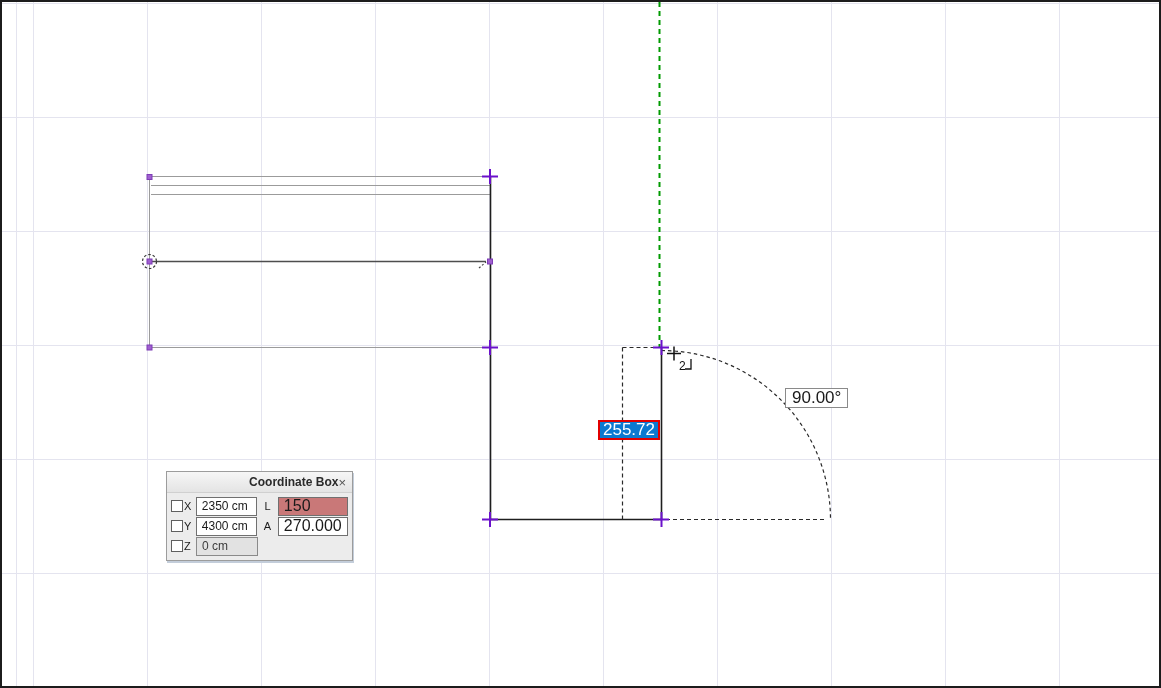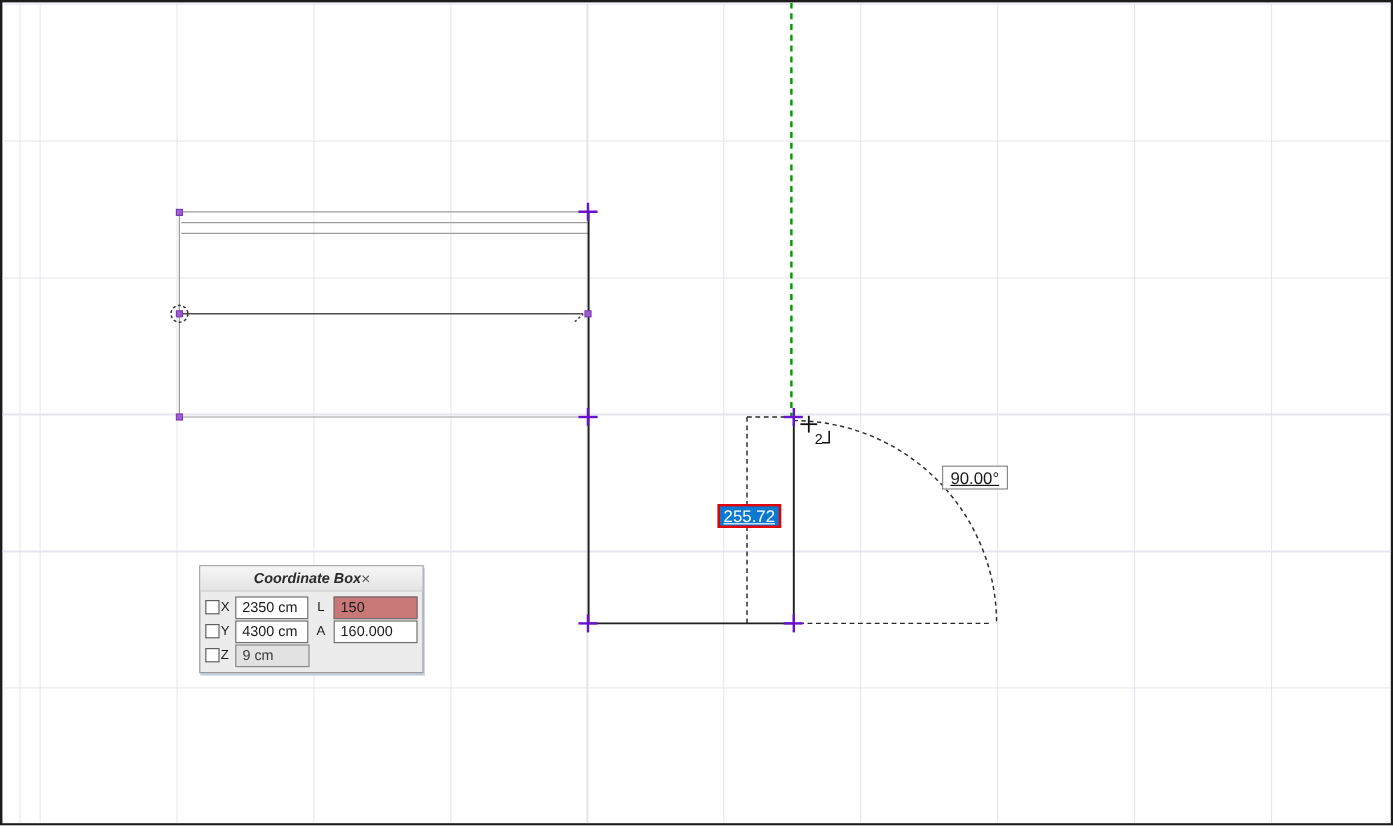--- a/index.html
+++ b/index.html
@@ -19,24 +19,23 @@
     background-image:
       repeating-linear-gradient(to right, #e4e4ef 0 1px, transparent 1px 114px),
       repeating-linear-gradient(to bottom, #e4e4ef 0 1px, transparent 1px 114px);
     background-position: 31px 0px, 0px 1px;
   }
 
   svg.draw { position: absolute; inset: 0; }
 
   .float-label {
     position: absolute;
-    font-size: 14px;
+    font-size: 17px;
     line-height: 16px;
     white-space: nowrap;
-    text-decoration: underline;
   }
   #angle-label {
     left: 783px; top: 386px;
     background: #ffffff;
     border: 1px solid #8a8a8a;
     color: #1a1a1a;
     padding: 1px 6px;
   }
   #length-edit {
     left: 596px; top: 418px;
@@ -51,26 +50,25 @@
     position: absolute;
     left: 164px; top: 469px;
     width: 187px;
     background: #ececec;
     border: 1px solid #9c9c9c;
     box-shadow: 1px 2px 0 #c3cdda;
     font-size: 12px;
     color: #1a1a1a;
   }
   #coord-box .titlebar {
-    display: flex; align-items: center; justify-content: center;
+    display: flex; align-items: center; justify-content: flex-end;
     height: 21px;
     padding: 0 6px 0 7px;
     background: linear-gradient(#f6f6f6, #e4e4e4);
     border-bottom: 1px solid #d0d0d0;
-    font-style: italic;
   }
   #coord-box .titlebar .title { font-weight: bold; font-size: 12px; color: #2a2a2a; }
   #coord-box .titlebar .close { color: #555; font-size: 13px; line-height: 13px; cursor: default; }
   #coord-box .rows { padding: 3px 4px 4px 4px; }
   .cb-row { display: flex; align-items: center; height: 20px; }
   .cb-check {
     width: 12px; height: 12px;
     background: #fff;
     border: 1px solid #5f5f5f;
     flex: 0 0 12px;
@@ -84,21 +82,21 @@
     padding-left: 5px;
     font-size: 12px;
   }
   .cb-param-label { width: 21px; text-align: center; font-size: 11px; }
   .cb-param-field {
     width: 71px; height: 19px;
     background: #fff;
     border: 1px solid #707070;
     display: flex; align-items: center;
     padding-left: 5px;
-    font-size: 12px;
+    font-size: 16px;
   }
   .cb-param-field.highlight { background: #c97878; }
   .cb-field.disabled { background: #e2e2e2; border-color: #8a8a8a; color: #3c3c3c; }
 </style>
 </head>
 <body>
 
 <div id="window">
   <div id="grid"></div>
 
@@ -176,24 +174,24 @@
         <span class="cb-field">2350 cm</span>
         <span class="cb-param-label">L</span>
         <span class="cb-param-field highlight">150</span>
       </div>
 
       <div class="cb-row">
         <span class="cb-check"></span>
         <span class="cb-axis">Y</span>
         <span class="cb-field">4300 cm</span>
         <span class="cb-param-label">A</span>
-        <span class="cb-param-field">160.000</span>
+        <span class="cb-param-field">270.000</span>
       </div>
 
       <div class="cb-row">
         <span class="cb-check"></span>
         <span class="cb-axis">Z</span>
-        <span class="cb-field disabled">9 cm</span>
+        <span class="cb-field disabled">0 cm</span>
       </div>
 
     </div>
   </div>
 </div>
 
 </body></html>

